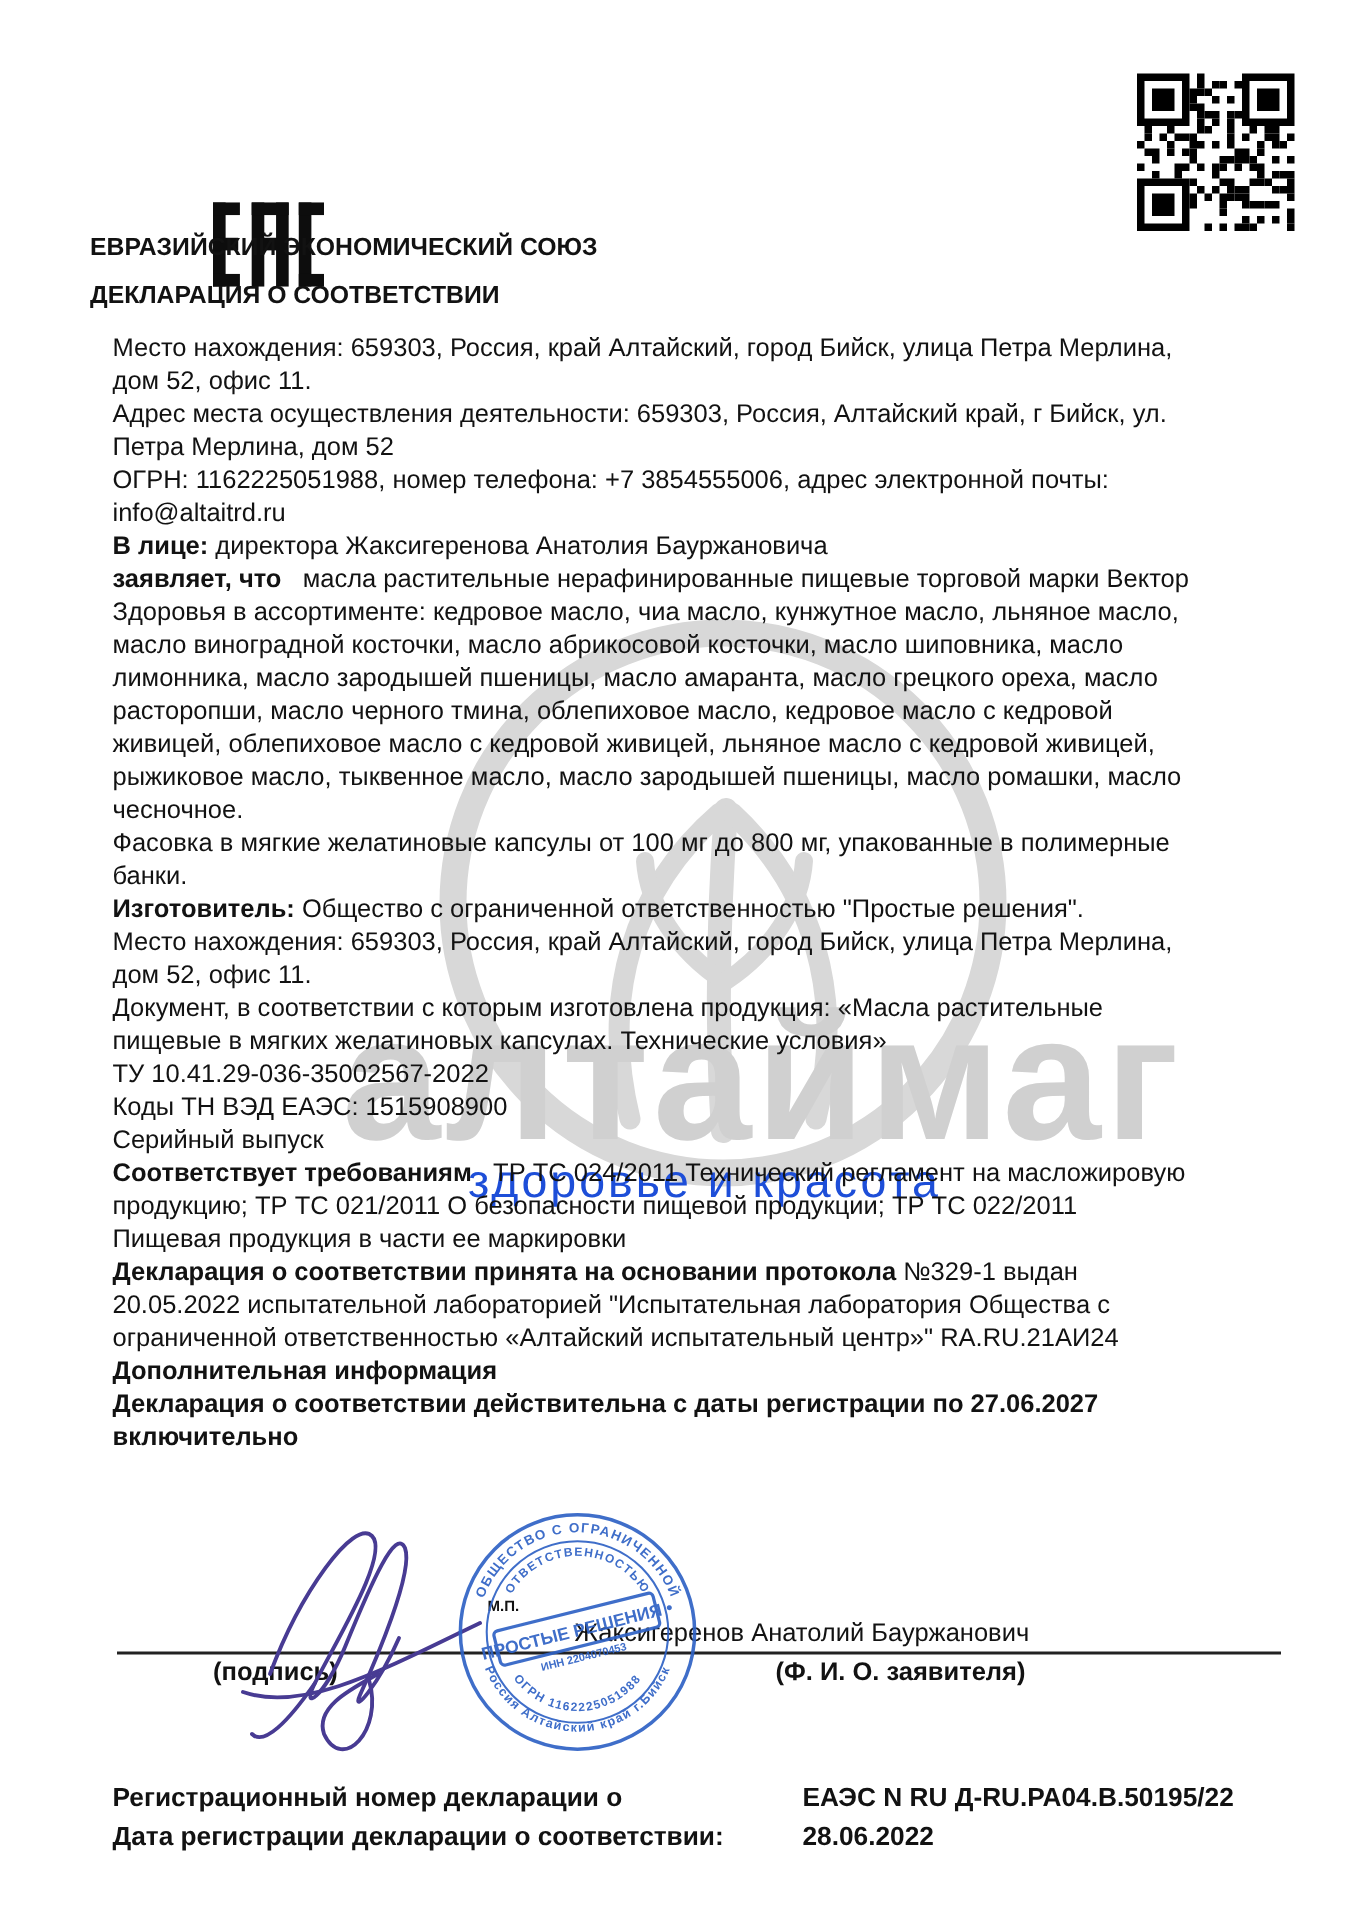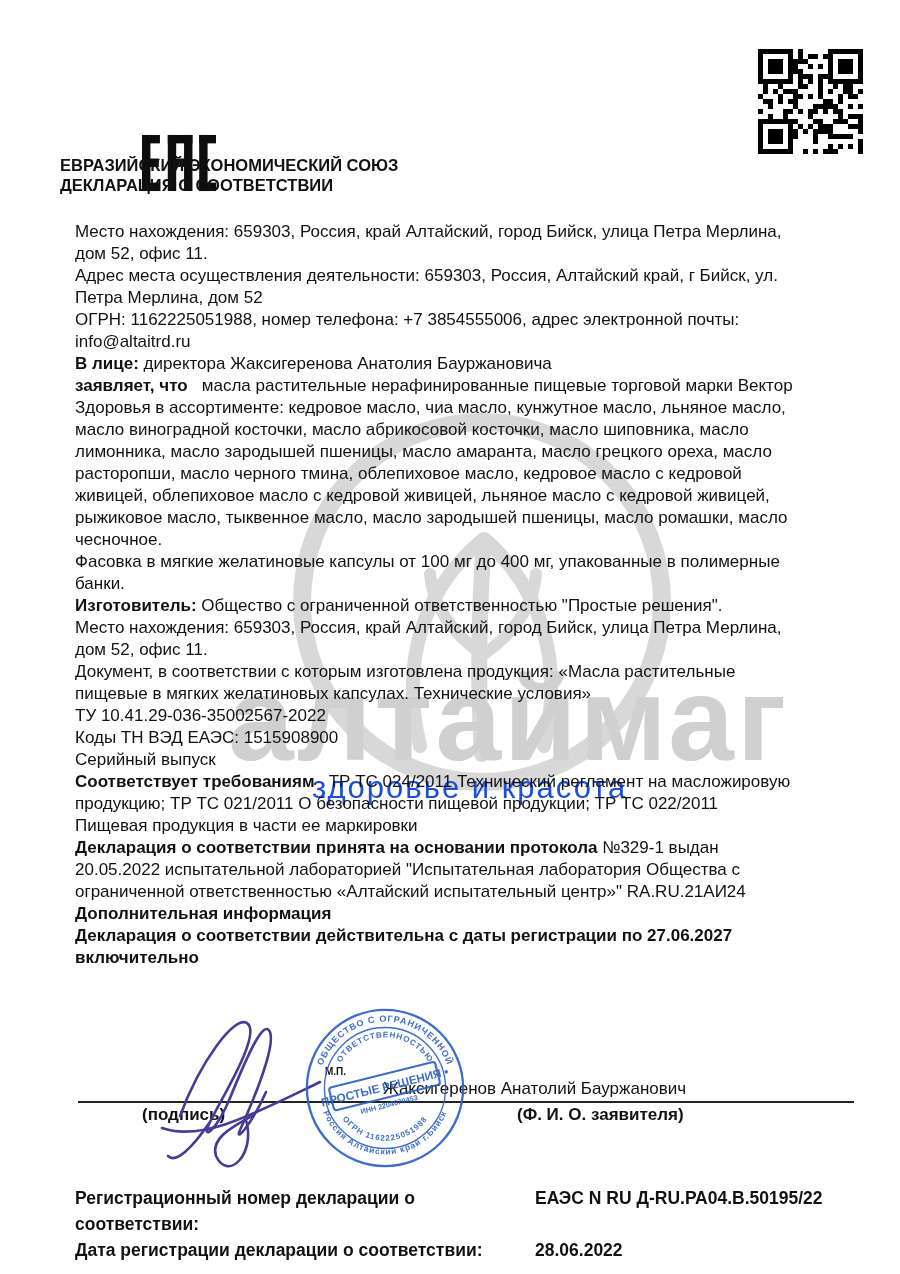--- a/index.html
+++ b/index.html
@@ -6,21 +6,21 @@
   .page{position:relative;width:900px;height:1274px;background:#ffffff;margin:0 auto;
         font-family:"Liberation Sans",sans-serif;color:#121212;overflow:hidden;}
 
   
   .eac{position:absolute;left:142px;top:134px;width:74px;height:58px;}
   .qr{position:absolute;left:755px;top:46px;width:112px;height:112px;}
 
   
   .titles{position:absolute;left:60px;top:155px;width:800px;text-align:left;
           font-weight:bold;font-size:16.5px;line-height:20px;}
-  .titles .t2{}
+  .titles .t2{margin-top:12px;}
 
   
   .wm-circle{position:absolute;left:282px;top:402px;}
   .wm-brand{position:absolute;left:228px;top:660px;font-size:118px;font-weight:bold;
             color:#d0d0d0;letter-spacing:3px;line-height:1;}
   .wm-tagline{position:absolute;left:312px;top:772px;font-size:31px;color:#1d4ed8;
               letter-spacing:2px;line-height:1;}
 
   
   .body{position:absolute;left:75px;top:221px;width:788px;font-size:17px;line-height:22px;}
@@ -232,21 +232,21 @@
 
     <div class="para mt6">
       <div><span class="b">заявляет, что</span><span>&nbsp;&nbsp; масла растительные нерафинированные пищевые торговой марки Вектор</span></div>
       <div>Здоровья в ассортименте: кедровое масло, чиа масло, кунжутное масло, льняное масло,</div>
       <div>масло виноградной косточки, масло абрикосовой косточки, масло шиповника, масло</div>
       <div>лимонника, масло зародышей пшеницы, масло амаранта, масло грецкого ореха, масло</div>
       <div>расторопши, масло черного тмина, облепиховое масло, кедровое масло с кедровой</div>
       <div>живицей, облепиховое масло с кедровой живицей, льняное масло с кедровой живицей,</div>
       <div>рыжиковое масло, тыквенное масло, масло зародышей пшеницы, масло ромашки, масло</div>
       <div>чесночное.</div>
-      <div>Фасовка в мягкие желатиновые капсулы от 100 мг до 400 мг, упакованные в полимерные</div>
+      <div>Фасовка в мягкие желатиновые капсулы от 100 мг до 800 мг, упакованные в полимерные</div>
       <div>банки.</div>
       <div>
         <div><span class="b">Изготовитель:</span><span> Общество с ограниченной ответственностью "Простые решения".</span></div>
         <div>Место нахождения: 659303, Россия, край Алтайский, город Бийск, улица Петра Мерлина,</div>
         <div>дом 52, офис 11.</div>
         <div>Документ, в соответствии с которым изготовлена продукция: «Масла растительные</div>
         <div>пищевые в мягких желатиновых капсулах. Технические условия»</div>
         <div>ТУ 10.41.29-036-35002567-2022</div>
         <div>Коды ТН ВЭД ЕАЭС: 1515908900</div>
         <div>Серийный выпуск</div>
@@ -309,21 +309,20 @@
       <rect x="28" y="70" width="112" height="24" rx="3" fill="none" stroke="#2f62c5" stroke-width="2.2"></rect>
       <text x="84" y="87" fill="#2f62c5" font-family="Liberation Sans, sans-serif" font-weight="bold" font-size="12" text-anchor="middle">ПРОСТЫЕ РЕШЕНИЯ •</text>
       <text x="84" y="104" fill="#2f62c5" font-family="Liberation Sans, sans-serif" font-weight="bold" font-size="7.5" text-anchor="middle">ИНН 2204070453</text>
     </g>
   </svg>
 
   <div class="footer">
     <div class="frow">
       <div>
         <div>Регистрационный номер декларации о</div>
-        <div>соответствии:</div>
       </div>
       <div>ЕАЭС N RU Д-RU.РА04.В.50195/22</div>
     </div>
     <div class="frow">
       <div>Дата регистрации декларации о соответствии:</div>
       <div>28.06.2022</div>
     </div>
   </div>
 
 </div>

